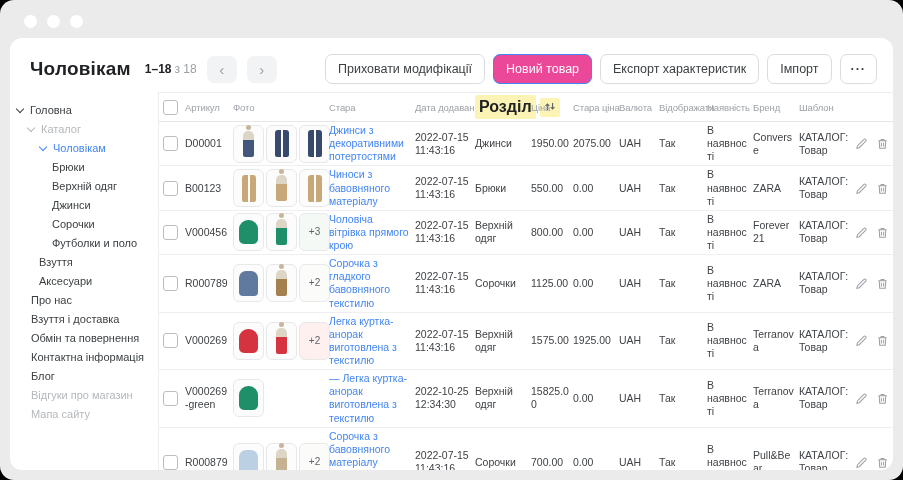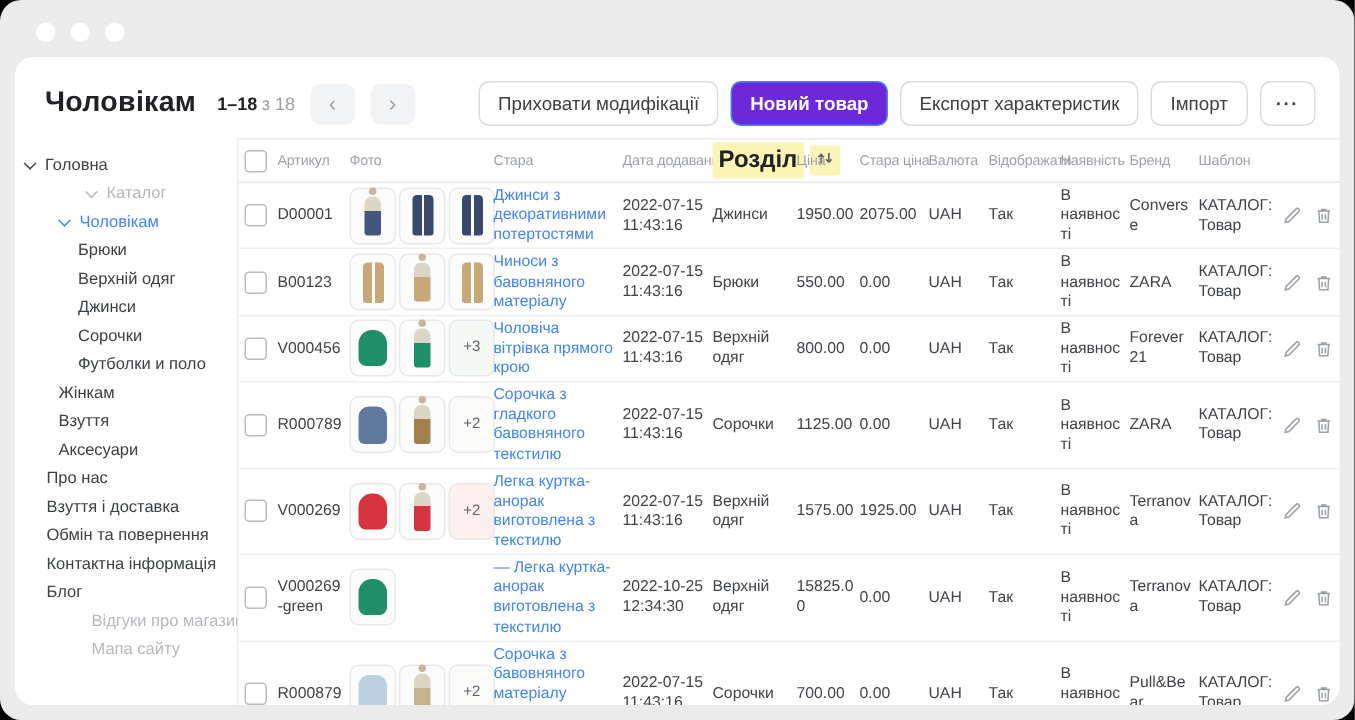--- a/index.html
+++ b/index.html
@@ -10,27 +10,27 @@
   .dot{width:13px;height:13px;border-radius:50%;background:#fff;}
   
   .win{position:absolute;left:10px;right:10px;top:38px;bottom:10px;background:#fff;border-radius:12px;overflow:hidden;}
   .win-head{height:46px;display:flex;align-items:center;padding:8px 16px 0 20px;gap:14px;}
   .title{font-size:19px;font-weight:600;color:#1f2124;letter-spacing:.2px;}
   .pag{display:flex;align-items:center;gap:10px;font-size:12px;}
   .pag b{color:#202124;} .pag .of{color:#9aa0a6;font-weight:400;margin-left:3px;}
   .pag-btn{width:30px;height:27px;border-radius:7px;background:#f2f3f4;border:none;display:flex;align-items:center;justify-content:center;color:#9aa0a6;font-size:15px;cursor:pointer;line-height:1;}
   .toolbar{margin-left:auto;display:flex;gap:8px;align-items:flex-start;}
   .btn{height:30px;padding:0 12px;border:1px solid #dadce0;border-radius:7px;background:#fff;font-size:12.5px;color:#3c4043;cursor:pointer;white-space:nowrap;font-family:inherit;}
-  .btn.primary{background:#6d28d9;border-color:#4285f4;color:#fff;font-weight:bold;}
+  .btn.primary{background:#ec4899;border-color:#4285f4;color:#fff;}
   .btn.dots-btn{font-weight:700;letter-spacing:1px;padding:0 10px;}
   .win-body{display:flex;height:calc(100% - 50px);}
   
   .side{width:148px;flex:0 0 148px;padding-top:8px;overflow:hidden;}
   .side-item{position:relative;height:19px;display:flex;align-items:center;font-size:11px;color:#3c4043;padding-left:var(--ind);cursor:pointer;white-space:nowrap;}
-  .side-item.muted{color:#b4b8bc;margin-left:30px;}
+  .side-item.muted{color:#b4b8bc;}
   .side-item.active{color:#4285f4;}
   .chev{position:absolute;left:calc(var(--ind) - 13px);top:6px;width:5px;height:5px;border-left:1.6px solid currentColor;border-bottom:1.6px solid currentColor;transform:rotate(-45deg);}
   
   .table{flex:1;border-left:1px solid #ededed;border-top:1px solid #ededed;overflow:hidden;
          --cols:26px 48px 96px 86px 60px 56px 42px 46px 40px 48px 46px 46px 56px 1fr;}
   .tr{display:grid;grid-template-columns:var(--cols);align-items:center;border-bottom:1px solid #efefef;min-height:41px;}
   .thead{min-height:24px;border-bottom:1px solid #e7e7e7;}
   .th{font-size:9.5px;color:#9da2a8;letter-spacing:-.1px;white-space:nowrap;overflow:visible;}
   .td,.th{padding:2px 4px 2px 0;}
   .c-check{display:flex;justify-content:center;}
@@ -103,23 +103,20 @@
         <div class="side-item" style="--ind:42px">
             <span>Джинси</span>
           </div>
         <div class="side-item" style="--ind:42px">
             <span>Сорочки</span>
           </div>
         <div class="side-item" style="--ind:42px">
             <span>Футболки и поло</span>
           </div>
         <div class="side-item" style="--ind:29px">
-            <span>Жінкам</span>
-          </div>
-        <div class="side-item" style="--ind:29px">
             <span>Взуття</span>
           </div>
         <div class="side-item" style="--ind:29px">
             <span>Аксесуари</span>
           </div>
         <div class="side-item" style="--ind:21px">
             <span>Про нас</span>
           </div>
         <div class="side-item" style="--ind:21px">
             <span>Взуття і доставка</span>

